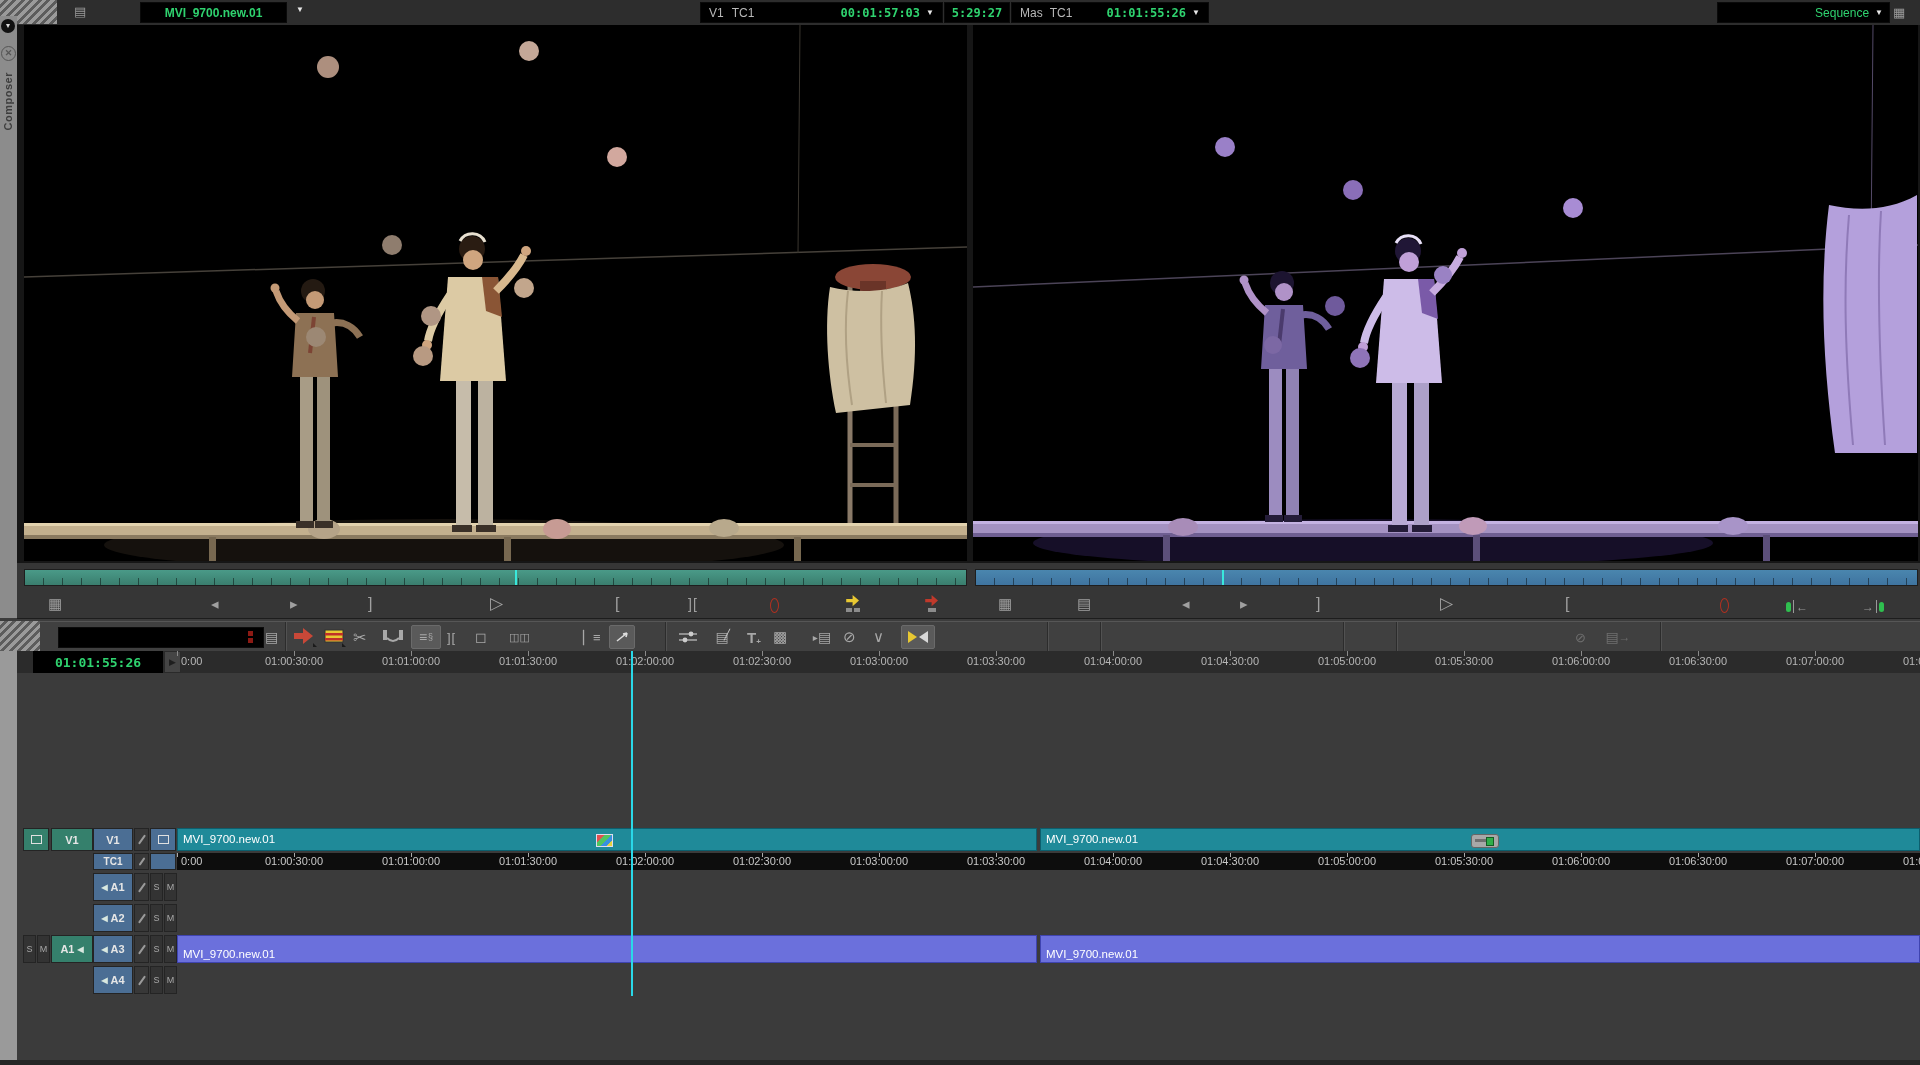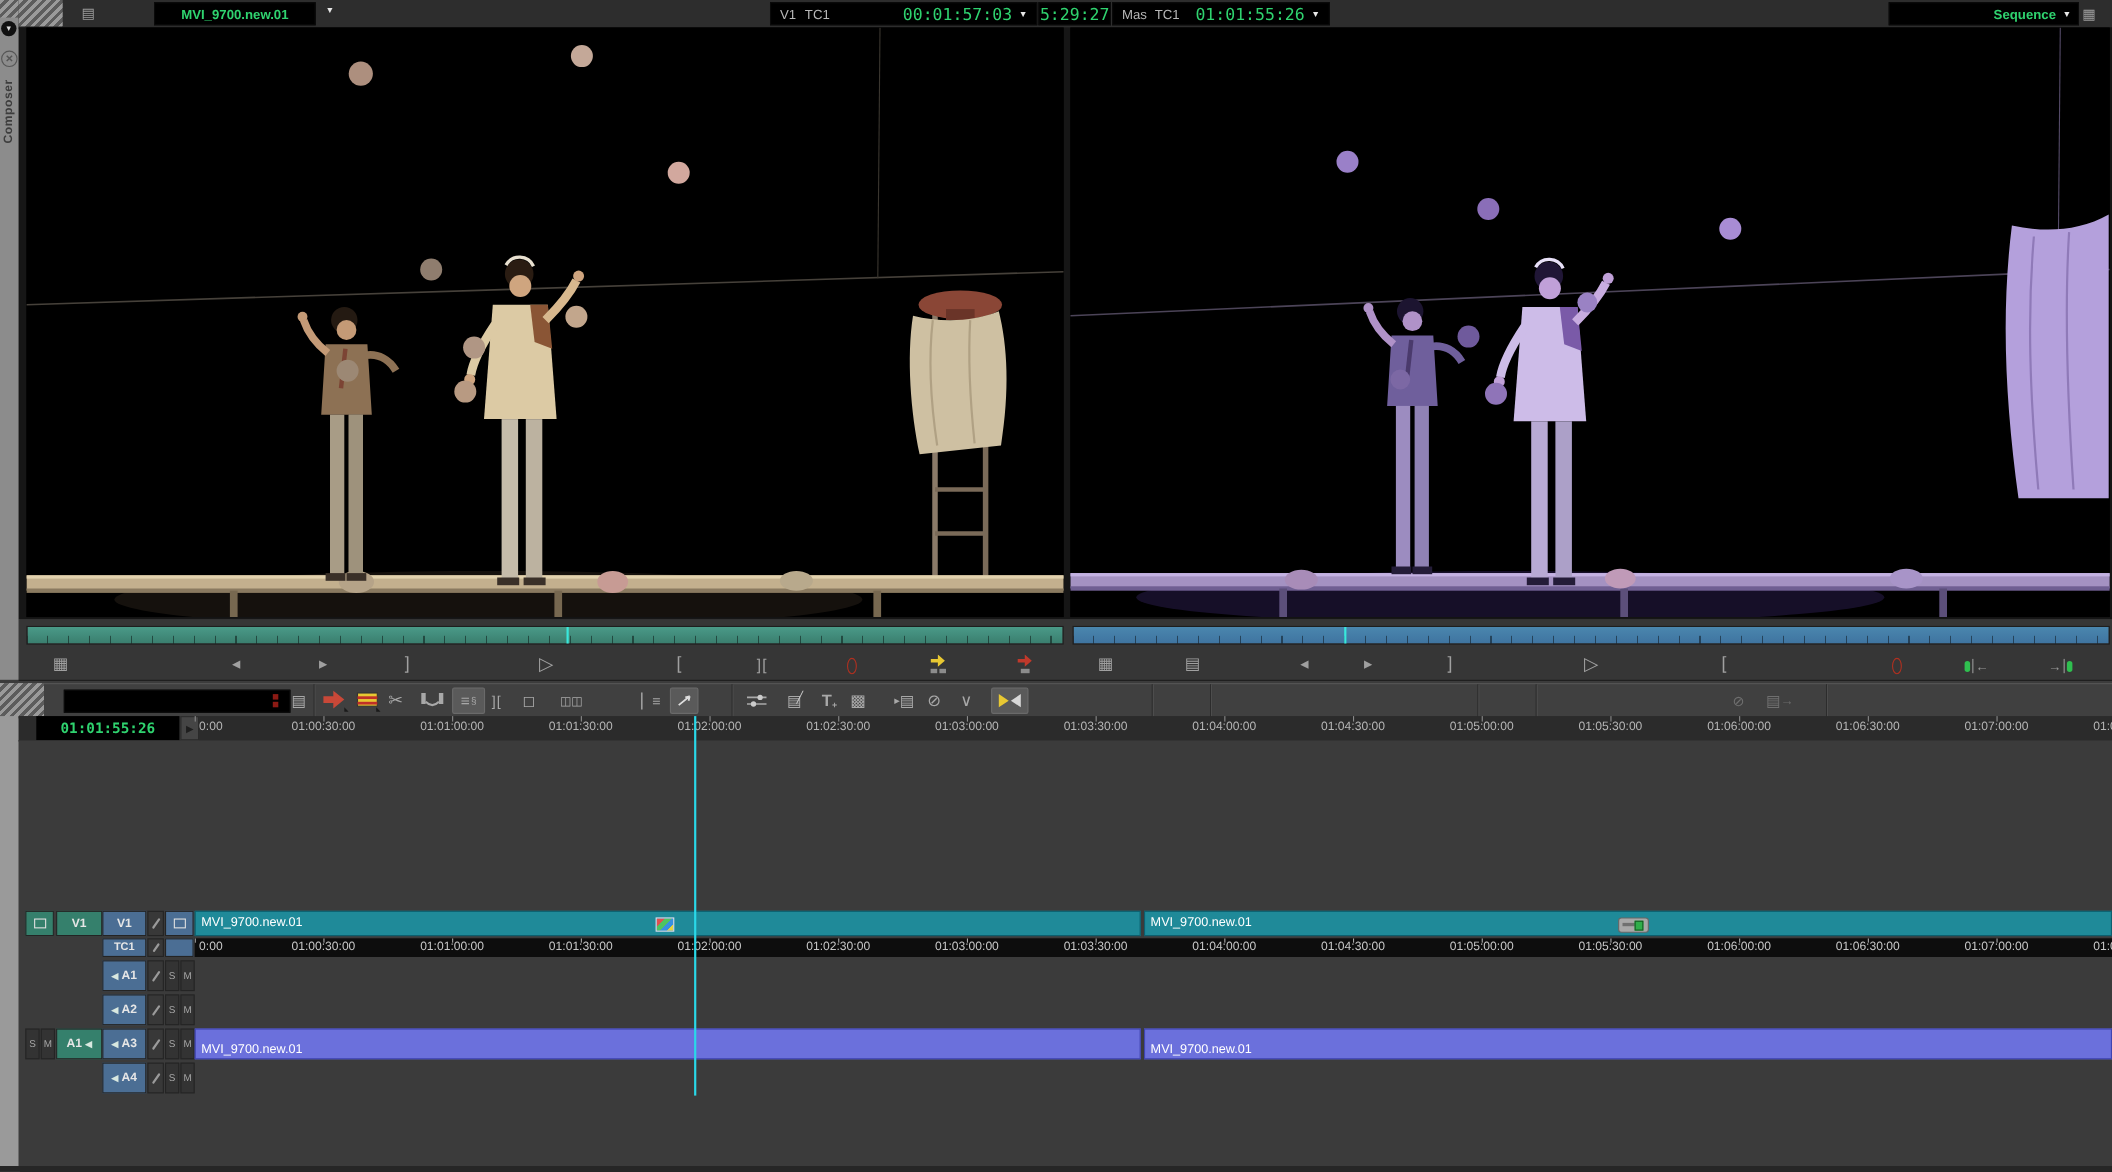--- a/index.html
+++ b/index.html
@@ -14,21 +14,21 @@
   .hatch{background:repeating-linear-gradient(135deg,#9a9a9a 0 3px,#5c5c5c 3px 6px);}
   .circle-btn{width:14px;height:14px;border-radius:50%;background:#111;display:flex;align-items:center;justify-content:center;
               color:#ddd;font-size:8px;line-height:1;}
   .x-btn{width:13px;height:13px;border-radius:50%;border:1.5px solid #555;color:#555;display:flex;align-items:center;
          justify-content:center;font-size:9px;font-weight:bold;line-height:1;}
   .vlabel{writing-mode:vertical-rl;transform:rotate(180deg);font-size:11px;font-weight:bold;letter-spacing:.5px;}
   
   #topbar{left:17px;top:0;width:1903px;height:25px;background:#2d2d2d;border-bottom:1px solid #1c1c1c;}
   .blackbox{position:absolute;top:2px;height:21px;background:#000;border:1px solid #0a0a0a;box-sizing:border-box;
             display:flex;align-items:center;font-size:12px;}
-  .tb-tc{font-size:15px;font-weight:normal;}
+  .tb-tc{font-size:12px;font-weight:bold;}
   .dd{font-size:8px;color:#e8e8e8;margin-left:6px;}
   .tb-lab{color:#b8b8b8;font-size:12px;}
   .film-ic{font-size:13px;color:#9a9a9a;}
   
   #monitors{left:17px;top:25px;width:1903px;height:538px;background:#161616;}
   .mon{position:absolute;top:0;height:536px;background:#000;}
   
   .posbar{position:absolute;top:569px;height:17px;border:1px solid #1e1e1e;box-sizing:border-box;}
   .posbar .ticks{position:absolute;left:0;right:0;bottom:0;height:7px;
      background:repeating-linear-gradient(90deg,transparent 0 18px,rgba(0,0,0,.45) 18px 19px);}
@@ -118,21 +118,21 @@
     <div class="blackbox" style="left:927px;width:66px;justify-content:center">
       <span class="green mono tb-tc">5:29:27</span>
     </div>
     <div class="blackbox" style="left:994px;width:198px;padding:0 8px">
       <span class="tb-lab">Mas</span>
       <span class="tb-lab" style="margin-left:7px">TC1</span>
       <span class="green mono tb-tc" style="margin-left:auto">01:01:55:26</span>
       <span class="dd">▼</span>
     </div>
     <div class="blackbox" style="left:1700px;width:173px;justify-content:flex-end;padding:0 6px">
-      <span class="green" style="font-weight:bold">Sequence</span>
+      <span class="green" style="font-weight:normal">Sequence</span>
       <span class="dd">▼</span>
     </div>
     <div class="abs film-ic" style="left:1876px;top:5px">▦</div>
   </div>
 
   <div id="monitors" class="abs">
 
     <div class="mon" style="left:7px;width:943px">
       <svg width="943" height="536" viewBox="0 0 943 536">
         <rect width="943" height="536" fill="#000"></rect>

